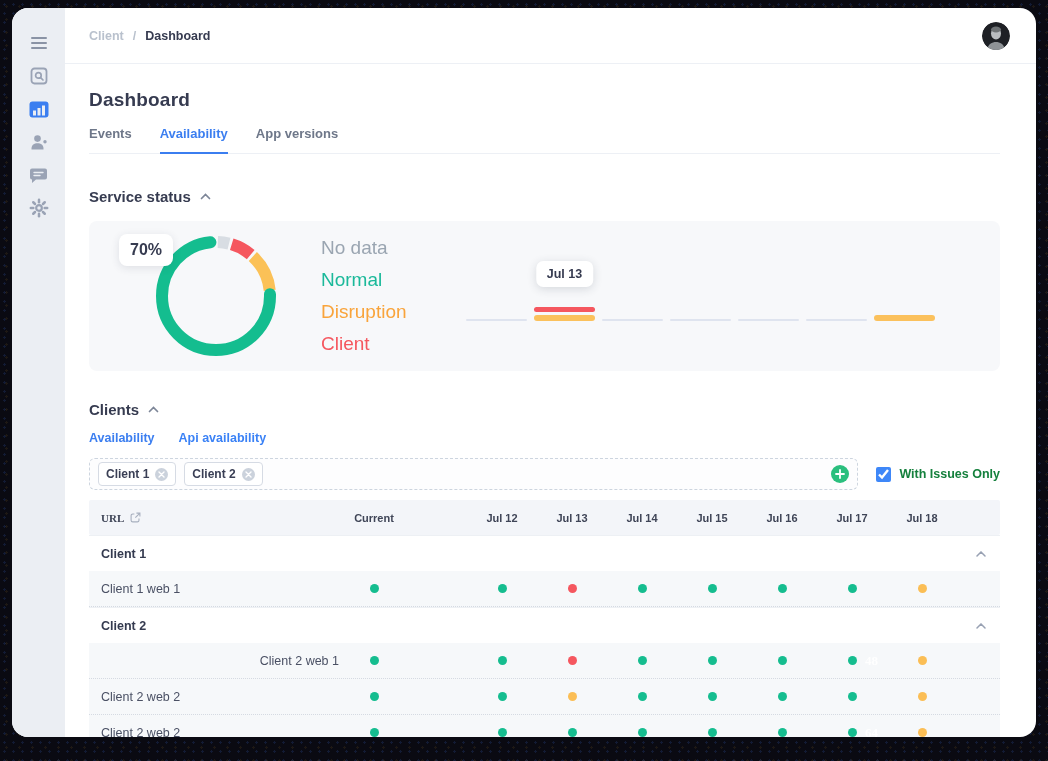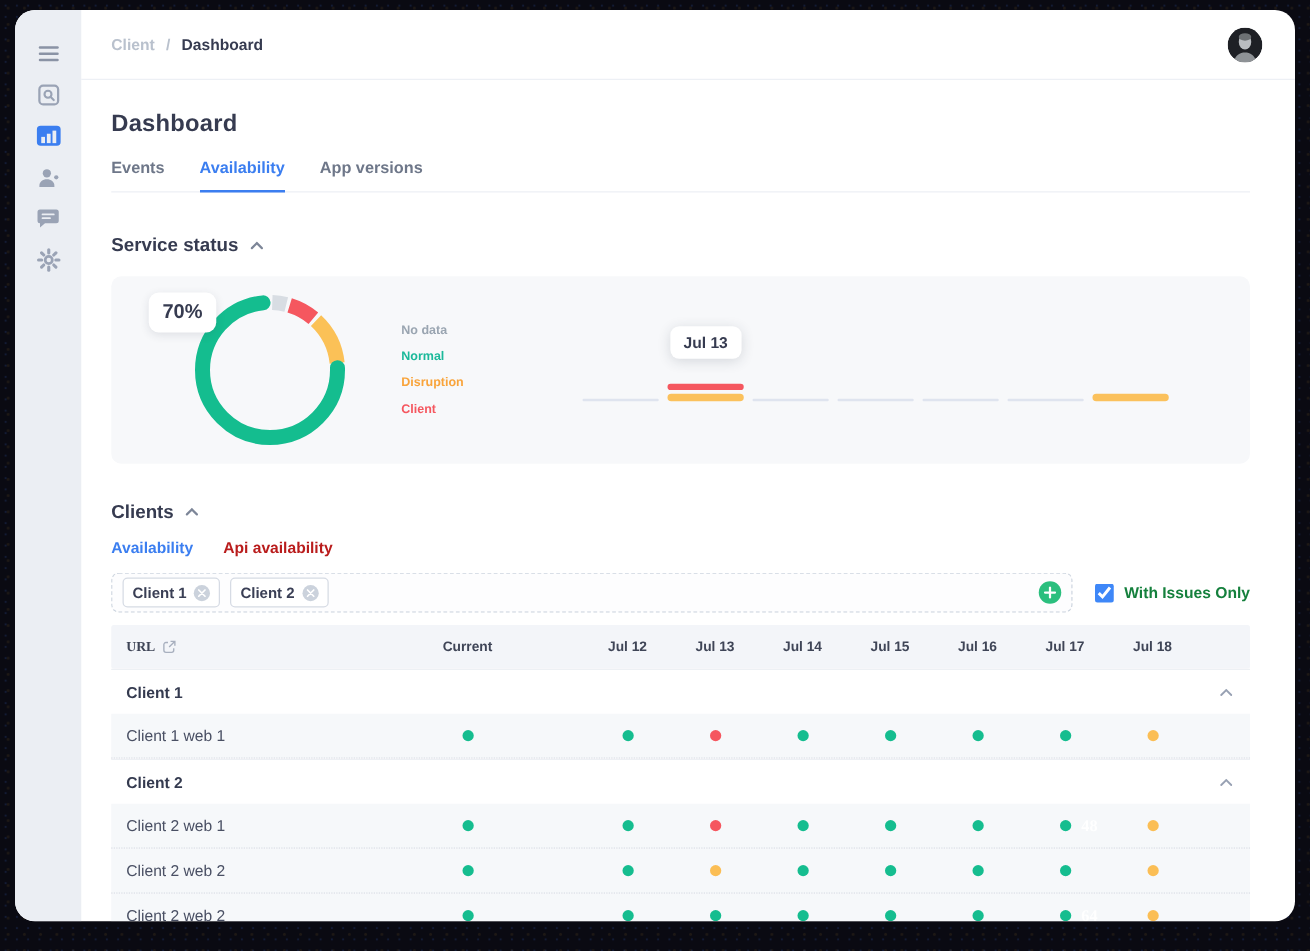--- a/index.html
+++ b/index.html
@@ -33,34 +33,34 @@
   .sect{margin-top:34px;display:flex;align-items:center;gap:9px;cursor:pointer;}
   .sect .t{font-size:15px;font-weight:800;color:#363B50;}
   
   .panel{margin-top:16px;height:150px;background:#F7F8FA;border-radius:8px;
     position:relative;display:flex;align-items:center;}
   .badge{position:absolute;left:30px;top:13px;background:#fff;border-radius:8px;
     padding:7px 11px;font-size:16px;font-weight:800;color:#363B50;
     box-shadow:0 2px 8px rgba(40,50,70,.12);}
   .donut{margin-left:64px;flex-shrink:0;}
   .legend{margin-left:42px;display:flex;flex-direction:column;gap:10px;}
-  .legend .li{font-size:10px;font-weight:700;}
+  .legend .li{font-size:19px;font-weight:400;}
   .timeline{display:flex;gap:7px;margin-left:auto;margin-right:65px;margin-top:24px;}
   .day{width:61px;height:26px;display:flex;flex-direction:column;justify-content:flex-end;
     gap:3px;position:relative;cursor:pointer;}
   .bar{width:100%;border-radius:3px;}
   .bar.none{height:2px;background:#DFE4EF;border-radius:1px;}
   .bar.outage{height:5px;background:#F5575F;}
   .bar.disruption{height:6px;background:#FBC15C;}
   .ttip{position:absolute;bottom:34px;left:50%;transform:translateX(-50%);
     background:#fff;border-radius:7px;padding:6px 11px;font-size:12.5px;font-weight:800;
     color:#363B50;white-space:nowrap;box-shadow:0 2px 10px rgba(40,50,70,.16);}
   
   .subtabs{display:flex;gap:24px;margin-top:13px;}
-  .subtab{font-size:12.5px;font-weight:700;color:#b91c1c;cursor:pointer;}
+  .subtab{font-size:12.5px;font-weight:700;color:#3b82f6;cursor:pointer;}
   .subtab.active{color:#3B7EF0;}
   .filterrow{margin-top:13px;display:flex;align-items:center;gap:18px;}
   .chipbox{flex:1;height:30px;border:1px dashed #CDD5DF;border-radius:6px;
     display:flex;align-items:center;gap:8px;padding:0 8px;background:#FDFDFE;}
   .chip{height:22px;background:#fff;border:1px solid #D6DBE4;border-radius:4px;
     padding:0 7px;display:flex;align-items:center;gap:6px;font-size:12px;font-weight:700;
     color:#3A3F55;cursor:pointer;}
   .chip .x{width:13px;height:13px;border-radius:50%;background:#CBD2DC;display:flex;
     align-items:center;justify-content:center;cursor:pointer;}
   .addbtn{margin-left:auto;width:18px;height:18px;border-radius:50%;background:#2BBF7E;
@@ -322,21 +322,21 @@
           </div>
           <div class="trow grow">
             <div class="gname">Client 2</div>
             <div class="gchev">
               <svg width="10" height="6" viewBox="0 0 10 6">
                 <path d="M1 5 L5 1 L9 5" stroke="#98A1B3" stroke-width="1.5" fill="none" stroke-linecap="round"></path>
               </svg>
             </div>
           </div>
           <div class="trow drow">
-            <div class="rname" style="grid-column: 1;">Client 2 web 1</div>
+            <div class="rname" style="grid-column: 1; text-align: right;">Client 2 web 1</div>
             <div class="dcell" style="grid-column: 2;">
               <span class="dot" style="background: rgb(21, 189, 143);"></span>
             </div>
             <div class="dcell" style="grid-column: 4;">
               <span class="dot" style="background: rgb(21, 189, 143);"></span>
             </div>
             <div class="dcell" style="grid-column: 5;">
               <span class="dot" style="background: rgb(245, 87, 95);"></span>
             </div>
             <div class="dcell" style="grid-column: 6;">

